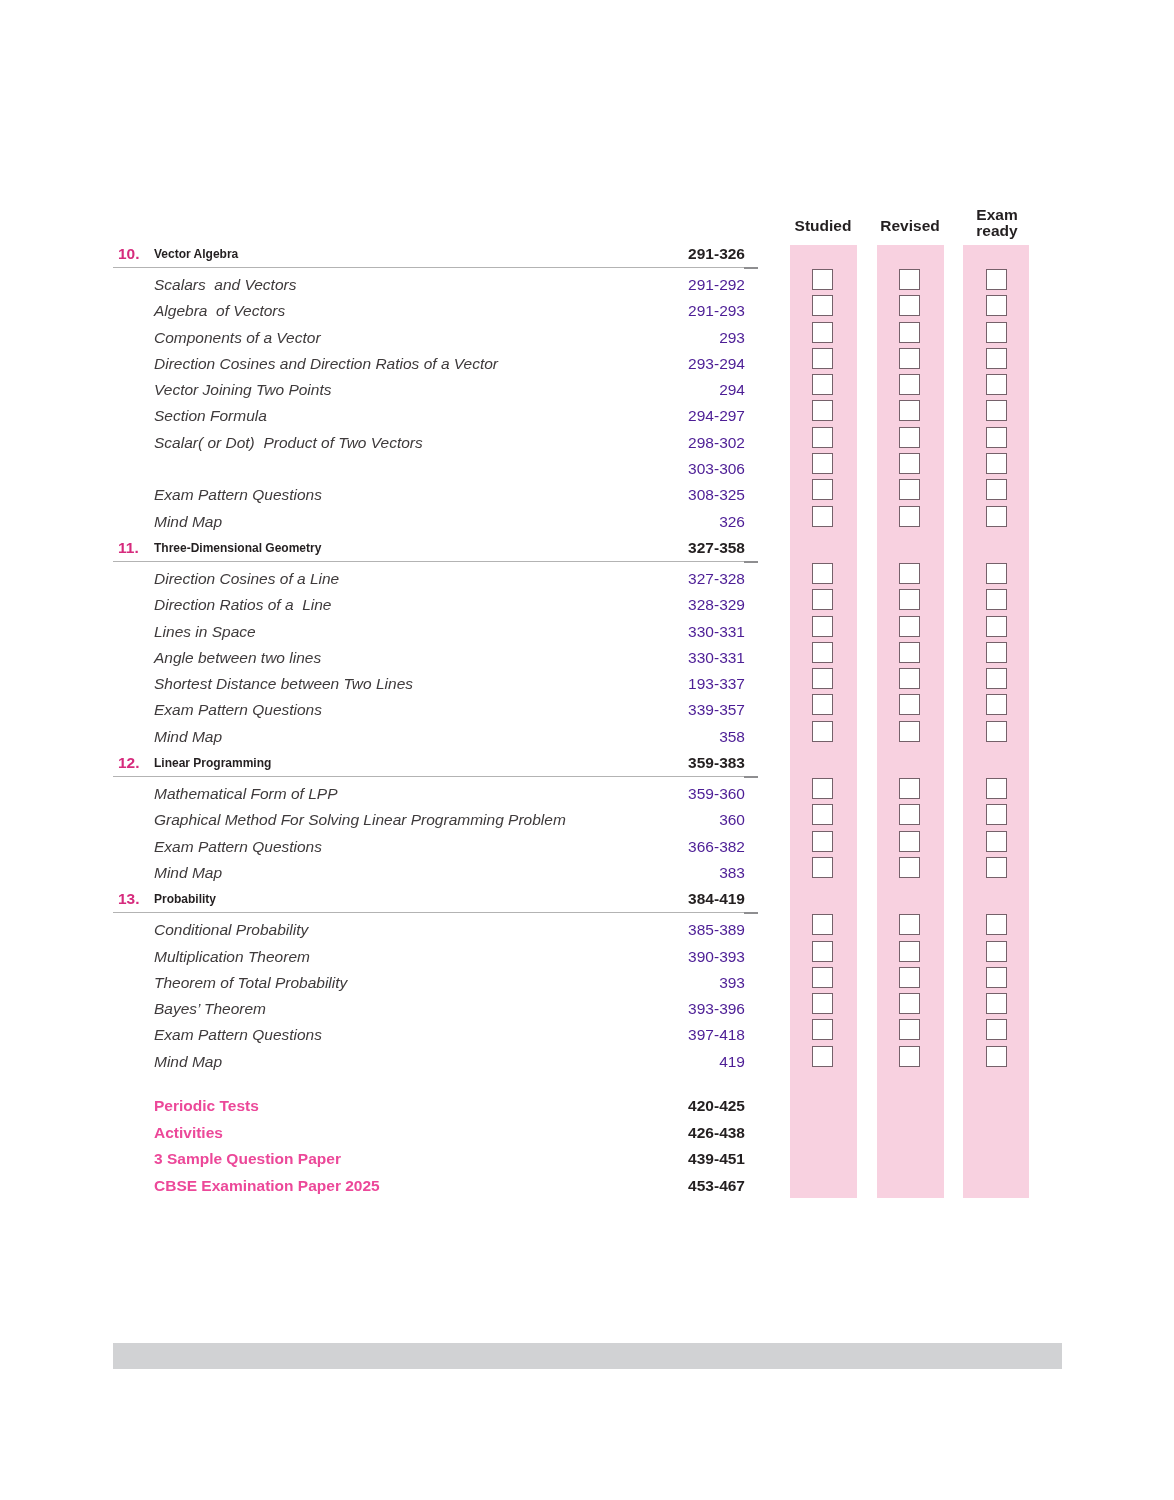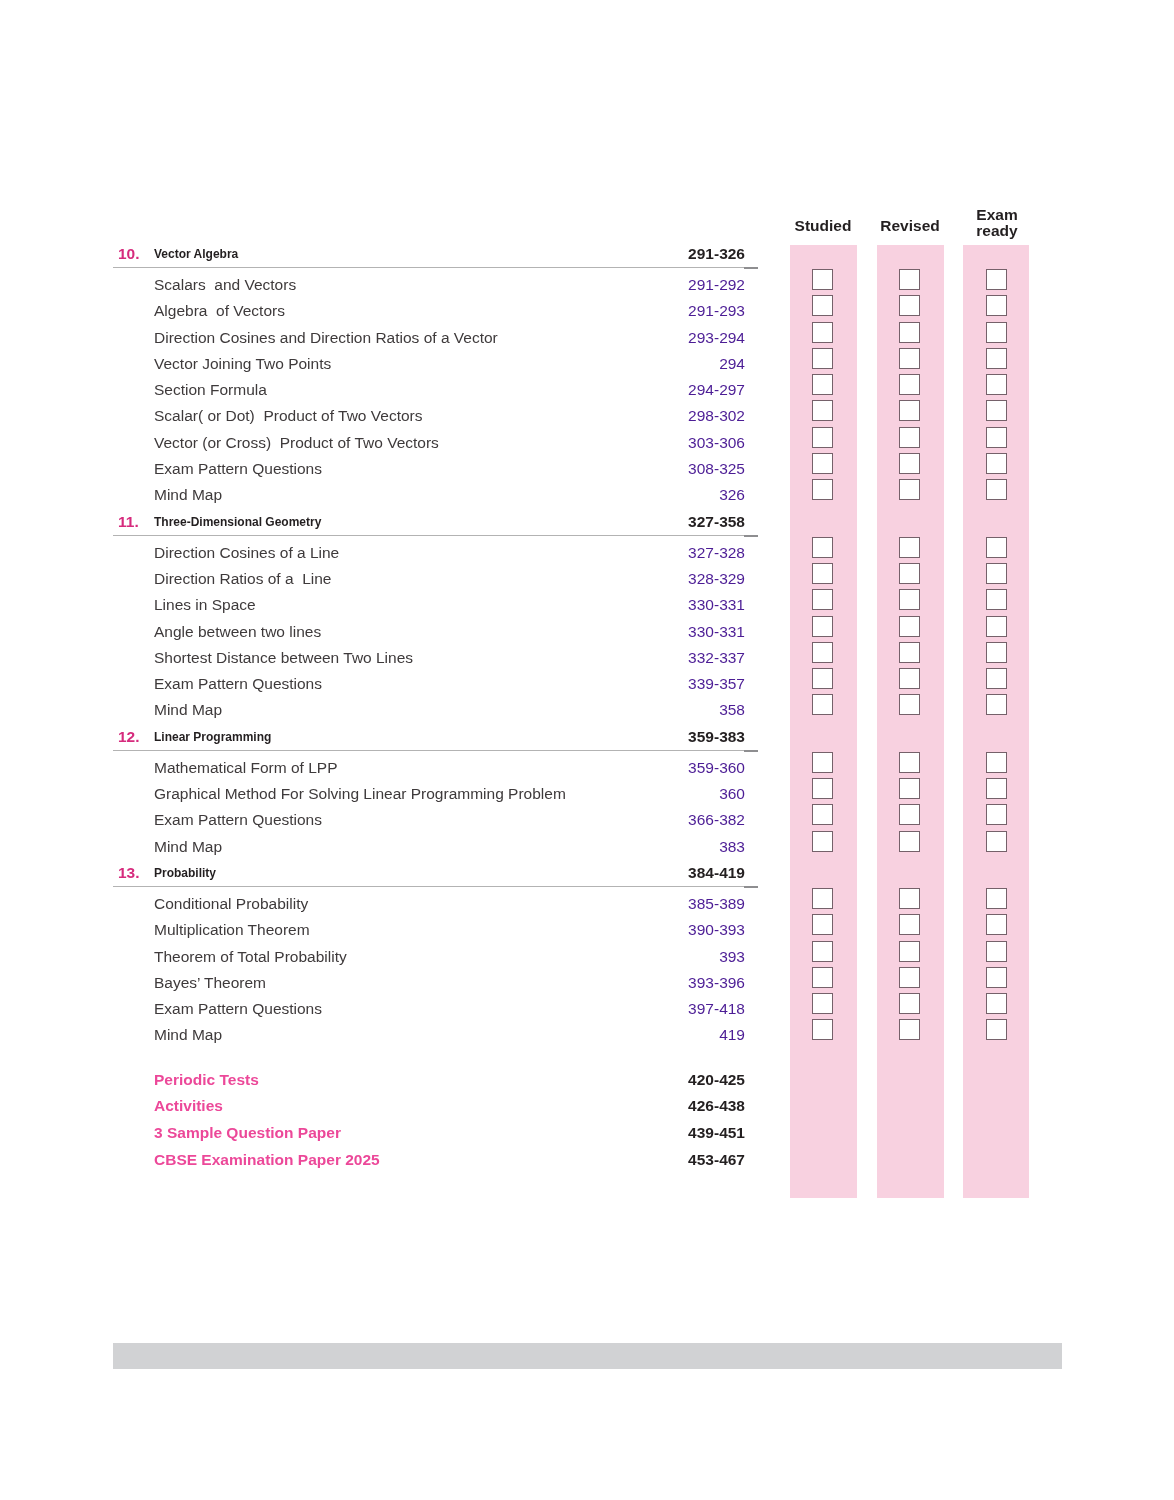--- a/index.html
+++ b/index.html
@@ -22,21 +22,21 @@
   .bm-row{height:26.7px;line-height:26.7px;}
   .spacer{height:18px;}
   .chap-num{
     position:absolute;left:118px;top:0;font-weight:700;font-size:15.5px;
     color:var(--accent);white-space:pre;
   }
   .chap-title{position:absolute;left:154px;top:0;font-weight:700;font-size:12px;color:#231f20;white-space:pre;}
   .chap-pages{position:absolute;right:429px;top:0;font-weight:700;font-size:15.5px;color:#231f20;}
   .rule{position:absolute;left:113px;width:645px;bottom:-1px;height:0;border-bottom:1.2px solid #b3b3b3;}
   .rule-tick{position:absolute;left:744px;width:14px;bottom:-2px;height:0;border-bottom:2px solid #8e8e90;}
-  .topic-title{position:absolute;left:154px;top:0;font-size:15.5px;color:#3e3a3b;white-space:pre;}
+  .topic-title{position:absolute;left:154px;top:0;font-size:15.5px;color:#3e3a3b;white-space:pre;font-style:italic;}
   .topic-pages{position:absolute;right:429px;top:0;font-size:15.5px;color:#4c1d95;}
   .bm-title{position:absolute;left:154px;top:0;font-weight:700;font-size:15.5px;color:#ec4899;white-space:pre;}
   .bm-pages{position:absolute;right:429px;top:0;font-weight:700;font-size:15.5px;color:#231f20;text-align:center;}
   .checkbox{
     position:absolute;top:-3px;width:19px;height:19px;background:#ffffff;
     border:1.5px solid var(--box-border);
   }
   .cb-1{left:812px;} .cb-2{left:899px;} .cb-3{left:986px;}
   .footer-bar{position:absolute;left:113px;top:1343px;width:949px;height:26px;background:var(--bar-gray);}
 </style>
@@ -70,20 +70,27 @@
       <div class="checkbox cb-3"></div>
     </div>
     <div class="row topic-row">
       <span class="topic-title">Algebra  of Vectors</span>
       <span class="topic-pages">291-293</span>
       <div class="checkbox cb-1"></div>
       <div class="checkbox cb-2"></div>
       <div class="checkbox cb-3"></div>
     </div>
     <div class="row topic-row">
+      <span class="topic-title">Components of a Vector</span>
+      <span class="topic-pages">293</span>
+      <div class="checkbox cb-1"></div>
+      <div class="checkbox cb-2"></div>
+      <div class="checkbox cb-3"></div>
+    </div>
+    <div class="row topic-row">
       <span class="topic-title">Direction Cosines and Direction Ratios of a Vector</span>
       <span class="topic-pages">293-294</span>
       <div class="checkbox cb-1"></div>
       <div class="checkbox cb-2"></div>
       <div class="checkbox cb-3"></div>
     </div>
     <div class="row topic-row">
       <span class="topic-title">Vector Joining Two Points</span>
       <span class="topic-pages">294</span>
       <div class="checkbox cb-1"></div>
@@ -98,21 +105,20 @@
       <div class="checkbox cb-3"></div>
     </div>
     <div class="row topic-row">
       <span class="topic-title">Scalar( or Dot)  Product of Two Vectors</span>
       <span class="topic-pages">298-302</span>
       <div class="checkbox cb-1"></div>
       <div class="checkbox cb-2"></div>
       <div class="checkbox cb-3"></div>
     </div>
     <div class="row topic-row">
-      <span class="topic-title">Vector (or Cross)  Product of Two Vectors</span>
       <span class="topic-pages">303-306</span>
       <div class="checkbox cb-1"></div>
       <div class="checkbox cb-2"></div>
       <div class="checkbox cb-3"></div>
     </div>
     <div class="row topic-row">
       <span class="topic-title">Exam Pattern Questions</span>
       <span class="topic-pages">308-325</span>
       <div class="checkbox cb-1"></div>
       <div class="checkbox cb-2"></div>
@@ -155,21 +161,21 @@
     </div>
     <div class="row topic-row">
       <span class="topic-title">Angle between two lines</span>
       <span class="topic-pages">330-331</span>
       <div class="checkbox cb-1"></div>
       <div class="checkbox cb-2"></div>
       <div class="checkbox cb-3"></div>
     </div>
     <div class="row topic-row">
       <span class="topic-title">Shortest Distance between Two Lines</span>
-      <span class="topic-pages">332-337</span>
+      <span class="topic-pages">193-337</span>
       <div class="checkbox cb-1"></div>
       <div class="checkbox cb-2"></div>
       <div class="checkbox cb-3"></div>
     </div>
     <div class="row topic-row">
       <span class="topic-title">Exam Pattern Questions</span>
       <span class="topic-pages">339-357</span>
       <div class="checkbox cb-1"></div>
       <div class="checkbox cb-2"></div>
       <div class="checkbox cb-3"></div>

